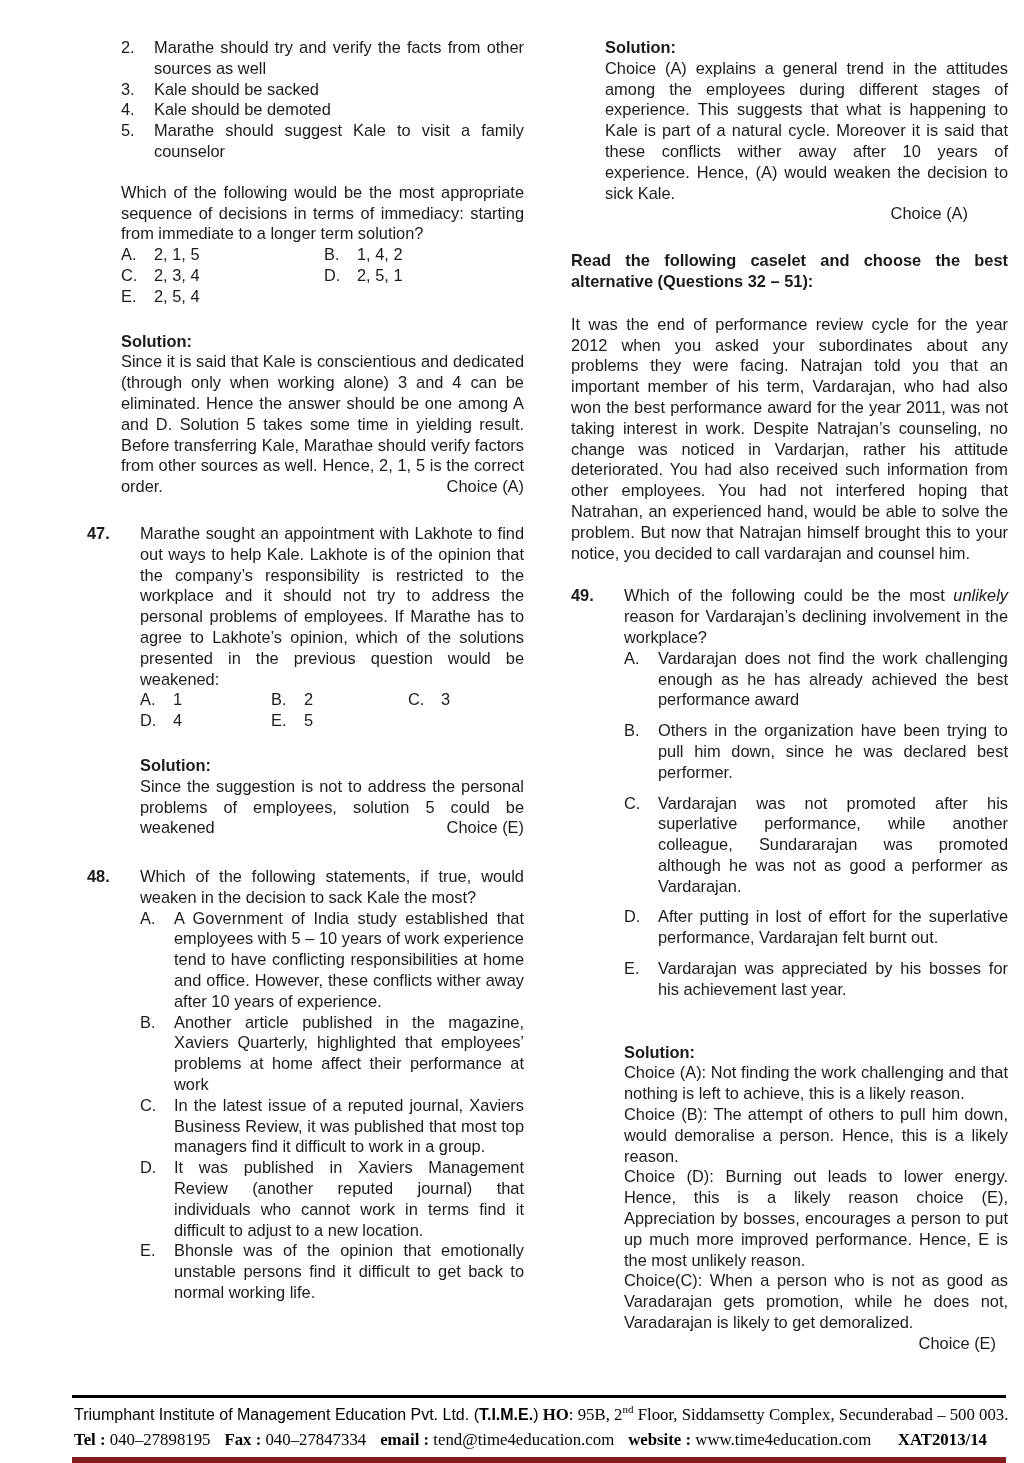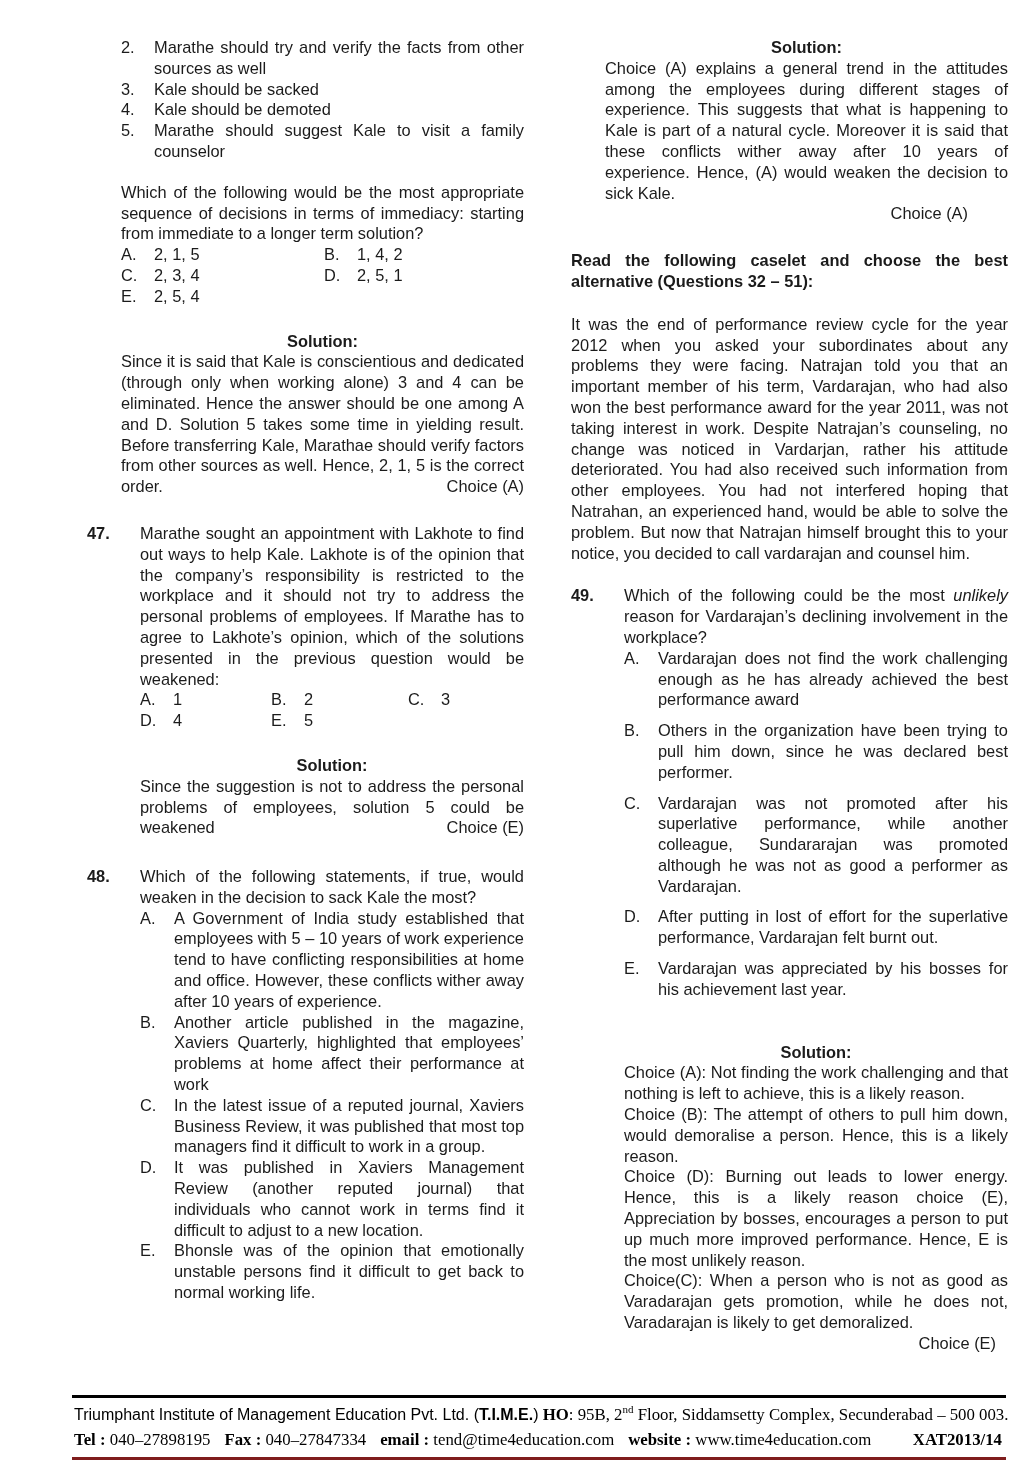--- a/index.html
+++ b/index.html
@@ -22,49 +22,49 @@
   .qrow .qb { flex:1 1 auto;margin-left:19px; }
   .opt { display:flex; }
   .opt .ol { flex:0 0 34px; }
   .opt .ot { flex:1 1 auto; text-align:justify; }
   .optrow { display:flex; }
   .cell { display:flex; }
   .cell .cl { display:inline-block; width:33px; }
   .w203 { width:203px; }
   .w131 { width:131px; }
   .w137 { width:137px; }
-  .sol-label { font-weight:bold;text-align:center; }
+  .sol-label { font-weight:bold; }
   .choice-fl { float:right; }
   .choice-line { text-align:right; padding-right:40px; }
   .choice-line.tight { padding-right:12px; }
   .sec-head { font-weight:bold; text-align:justify; }
   .it { font-style:italic; }
   .gap10 { height:10px; }
   .gap20 { height:20px; }
   .gap22 { height:22px; }
   .gap24 { height:24px; }
   .gap26 { height:26px; }
   .gap28 { height:28px; }
   .gap42 { height:42px; }
   .solpara { text-align:justify; }
 
   .footer {
     position:absolute; left:72px; top:1395px; width:934px;
-    border-top:3px solid #000; border-bottom:3px solid #7f1d1d;
+    border-top:3px solid #000; border-bottom:7px solid #7f1d1d;
     padding:4px 2px 5px 2px;
     font-family:"Liberation Serif","DejaVu Serif",serif;
     font-size:16.8px; line-height:25px; color:#000;
   }
   .f-line1 { white-space:nowrap; }
   .f-sans { font-family:"Liberation Sans","DejaVu Sans",sans-serif; font-size:16px; }
   .f-b { font-weight:bold; }
   sup { font-size:11px; vertical-align:super; line-height:0; }
   .f-line2 { display:flex; align-items:baseline; white-space:nowrap;justify-content:flex-end; }
   .f-seg { margin-right:14px; }
-  .f-code { margin-left:auto; margin-right:2px; font-weight:bold; }
+  .f-code { margin-left:auto; margin-right:17px; font-weight:bold; }
   .f-lbl { font-weight:bold; }
 </style>
 </head>
 <body>
 
 <div>
 
   <div class="col" id="col-left">
 
     <div class="indent">

